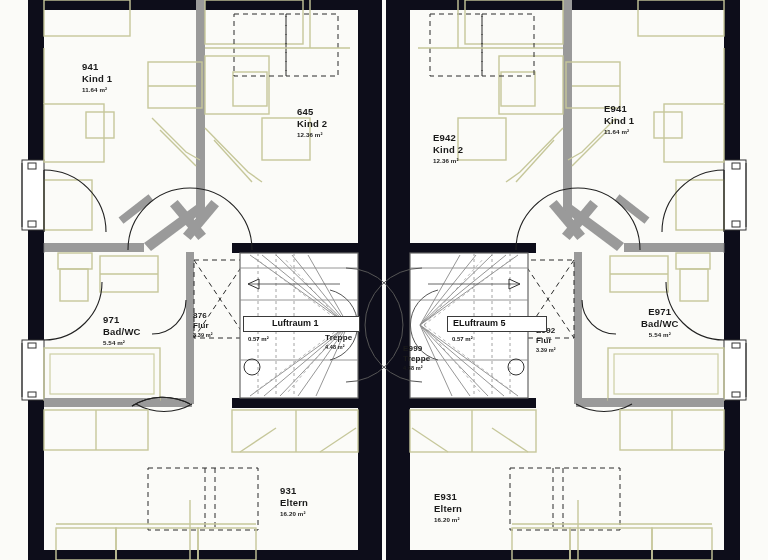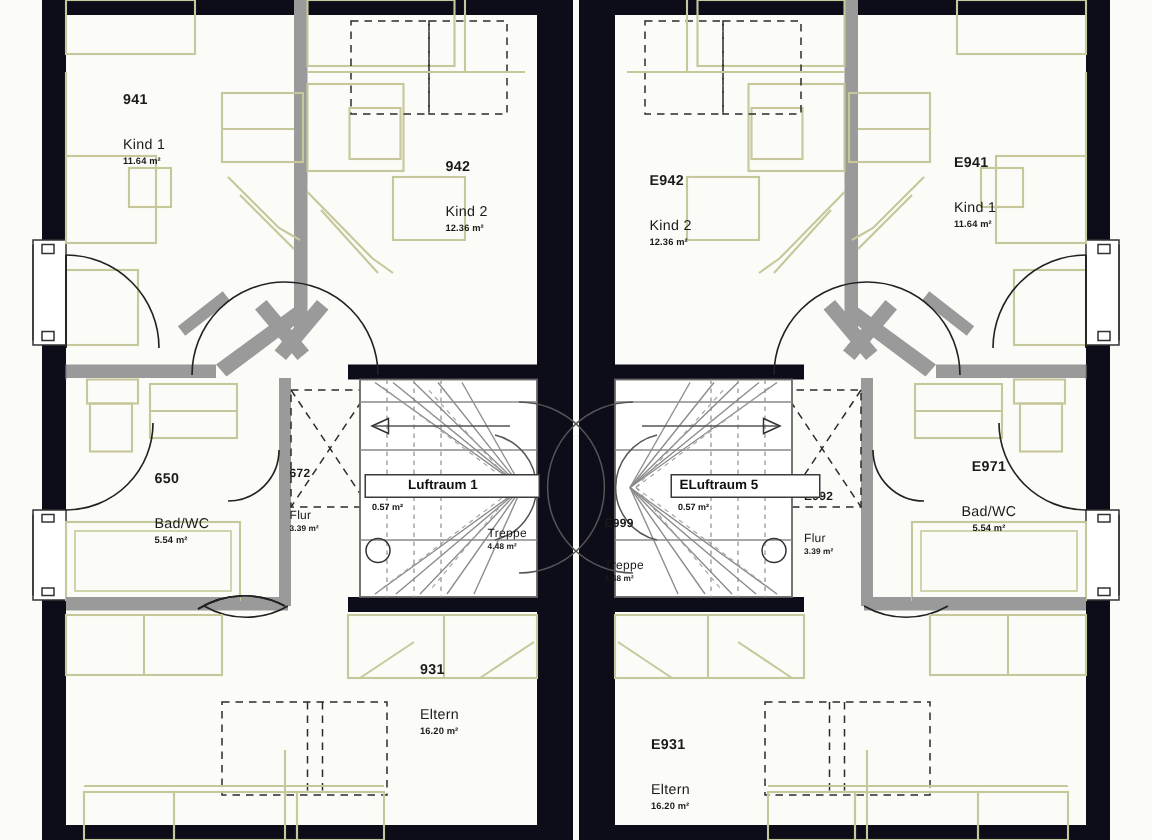--- a/index.html
+++ b/index.html
@@ -32,24 +32,24 @@
     pointer-events: none;
   }
   .room-label .rl-num {
     font-size: 9.5px;
     font-weight: bold;
     display: block;
     letter-spacing: 0.2px;
   }
   .room-label .rl-name {
     font-size: 9.5px;
-    font-weight: normal;
+    font-weight: bold;
     display: block;
     letter-spacing: 0.2px;
-    margin-top: 19px;
+    margin-top: 1px;
   }
   .room-label .rl-area {
     font-size: 6.2px;
     font-weight: bold;
     display: block;
     margin-top: 1.5px;
     letter-spacing: 0.1px;
   }
   .room-label.compact .rl-num,
   .room-label.compact .rl-name {
@@ -394,56 +394,56 @@
     </g>
   </svg>
 
   <div class="room-label" style="left:82px; top:62px;">
     <span class="rl-num">941</span>
     <span class="rl-name">Kind 1</span>
     <span class="rl-area">11.64 m²</span>
   </div>
 
   <div class="room-label" style="left:297px; top:107px;">
-    <span class="rl-num">942</span>
+    <span class="rl-num">645</span>
     <span class="rl-name">Kind 2</span>
     <span class="rl-area">12.36 m²</span>
   </div>
 
   <div class="room-label" style="left:103px; top:315px;">
-    <span class="rl-num">650</span>
+    <span class="rl-num">971</span>
     <span class="rl-name">Bad/WC</span>
     <span class="rl-area">5.54 m²</span>
   </div>
 
   <div class="room-label compact" style="left:193px; top:311px;">
-    <span class="rl-num">672</span>
+    <span class="rl-num">876</span>
     <span class="rl-name">Flur</span>
     <span class="rl-area">3.39 m²</span>
   </div>
 
   <div class="room-label compact" style="left:325px; top:323px;">
     <span class="rl-num">999</span>
     <span class="rl-name">Treppe</span>
     <span class="rl-area">4.48 m²</span>
   </div>
 
-  <div class="room-label" style="left:280px; top:442px;">
+  <div class="room-label" style="left:280px; top:486px;">
     <span class="rl-num">931</span>
     <span class="rl-name">Eltern</span>
     <span class="rl-area">16.20 m²</span>
   </div>
 
-  <div class="room-label" style="left:636px; top:104px;">
+  <div class="room-label" style="left:604px; top:104px;">
     <span class="rl-num">E941</span>
     <span class="rl-name">Kind 1</span>
     <span class="rl-area">11.64 m²</span>
   </div>
 
-  <div class="room-label" style="left:433px; top:116px;">
+  <div class="room-label" style="left:433px; top:133px;">
     <span class="rl-num">E942</span>
     <span class="rl-name">Kind 2</span>
     <span class="rl-area">12.36 m²</span>
   </div>
 
   <div class="room-label" style="left:641px; top:307px;text-align:center;">
     <span class="rl-num">E971</span>
     <span class="rl-name">Bad/WC</span>
     <span class="rl-area">5.54 m²</span>
   </div>

